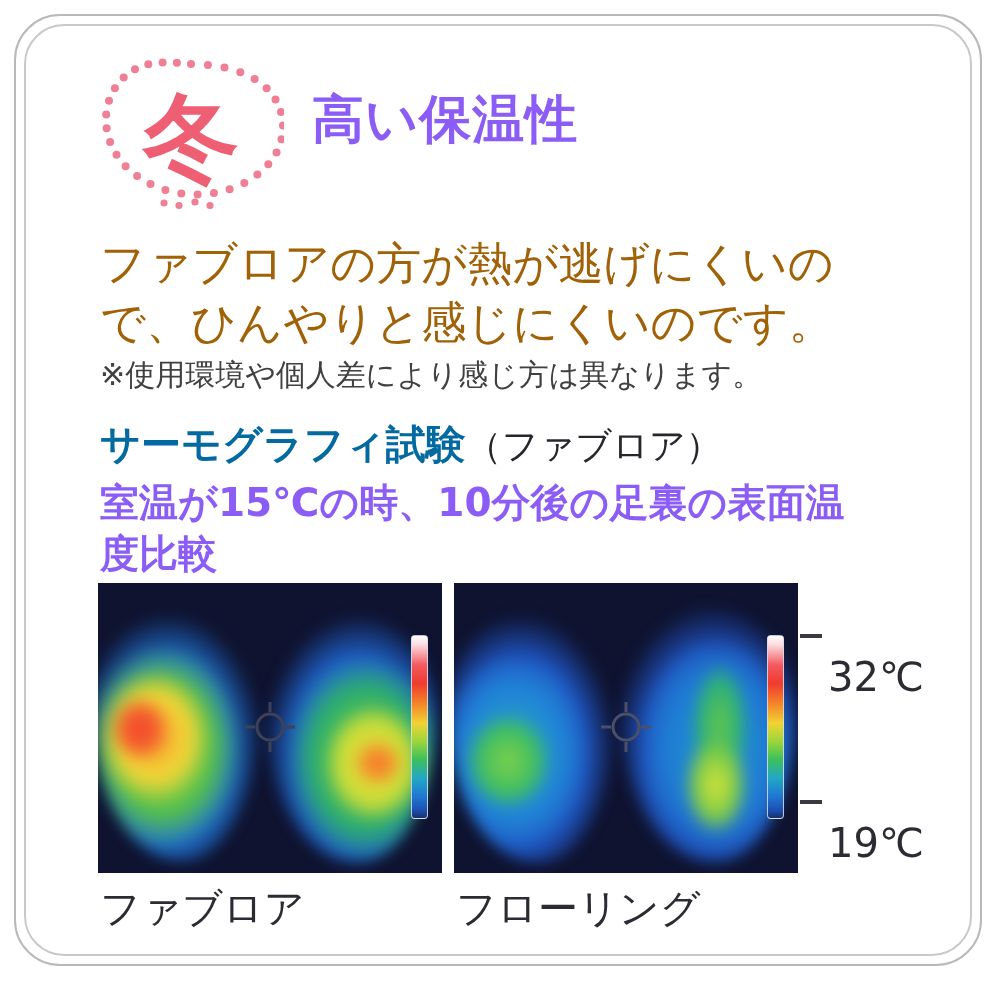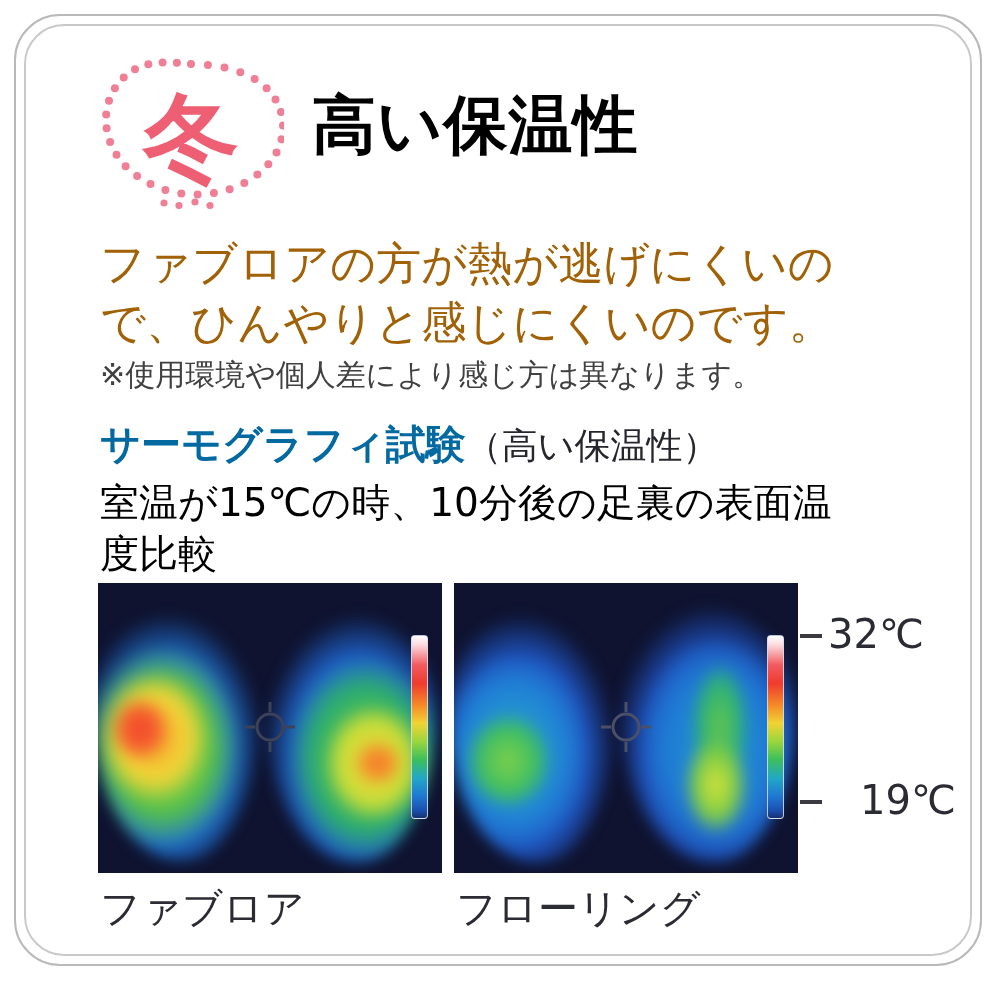--- a/index.html
+++ b/index.html
@@ -81,24 +81,24 @@
     padding-bottom: 4px;
     box-sizing: border-box;
   }
 
   
   .main-title {
     position: absolute;
     left: 312px;
     top: 92px;
     font-family: "DejaVu Sans", "Liberation Sans", sans-serif;
-    font-size: 64px;
+    font-size: 52px;
     font-weight: 700;
     line-height: 1.05;
-    color: #000000;
+    color: #8b5cf6;
     letter-spacing: 1px;
     white-space: nowrap;
   }
 
   
   .lead {
     position: absolute;
     left: 100px;
     top: 234px;
     width: 820px;
@@ -144,23 +144,23 @@
   }
 
   
   .conditions {
     position: absolute;
     left: 100px;
     top: 478px;
     width: 760px;
     font-family: "DejaVu Sans", "Liberation Sans", sans-serif;
     font-size: 39px;
-    font-weight: 400;
+    font-weight: 700;
     line-height: 1.3;
-    color: #000000;
+    color: #8b5cf6;
   }
 
   
   .panels {
     position: absolute;
     left: 98px;
     top: 583px;
     width: 700px;
     height: 290px;
   }
@@ -258,20 +258,21 @@
     height: 4px;
     background: #3a3a40;
   }
   .scale-label {
     position: absolute;
     font-family: "DejaVu Sans", "Liberation Sans", sans-serif;
     font-size: 40px;
     line-height: 1;
     color: #2b2b33;
     white-space: nowrap;
+    margin-top: 43px;
   }
 
   
   .caption {
     position: absolute;
     font-family: "DejaVu Sans", "Liberation Sans", sans-serif;
     font-size: 40px;
     font-weight: 400;
     line-height: 1;
     color: #2b2b33;
@@ -334,21 +335,21 @@
     <div class="badge-char">冬</div>
   </div>
 
   <div class="main-title">高い保温性</div>
 
   <div class="lead">ファブロアの方が熱が逃げにくいので、ひんやりと感じにくいのです。</div>
 
   <div class="note">※使用環境や個人差により感じ方は異なります。</div>
 
   <div class="sub-heading">
-    <span class="hl">サーモグラフィ試験</span><span class="paren">（高い保温性）</span>
+    <span class="hl">サーモグラフィ試験</span><span class="paren">（ファブロア）</span>
   </div>
 
   <div class="conditions">室温が15℃の時、10分後の足裏の表面温度比較</div>
 
   <div class="panels">
 
     <div class="panel left">
       <div class="foot foot-warm-a"></div>
       <div class="foot foot-warm-b"></div>
       <svg class="reticle" viewBox="0 0 54 54">
@@ -372,18 +373,18 @@
         <line x1="42" y1="27" x2="52" y2="27" stroke="#4b5068" stroke-width="3"></line>
       </svg>
       <div class="colorbar"></div>
     </div>
   </div>
 
   <div class="scale-tick" style="left:800px; top:634px;"></div>
   <div class="scale-label" style="left:828px; top:614px;">32℃</div>
 
   <div class="scale-tick" style="left:800px; top:800px;"></div>
-  <div class="scale-label" style="left:860px; top:780px;">19℃</div>
+  <div class="scale-label" style="left:828px; top:780px;">19℃</div>
 
   <div class="caption c-right">フローリング</div>
   <div class="caption c-left">ファブロア</div>
 
 </div>
 
 </body></html>

